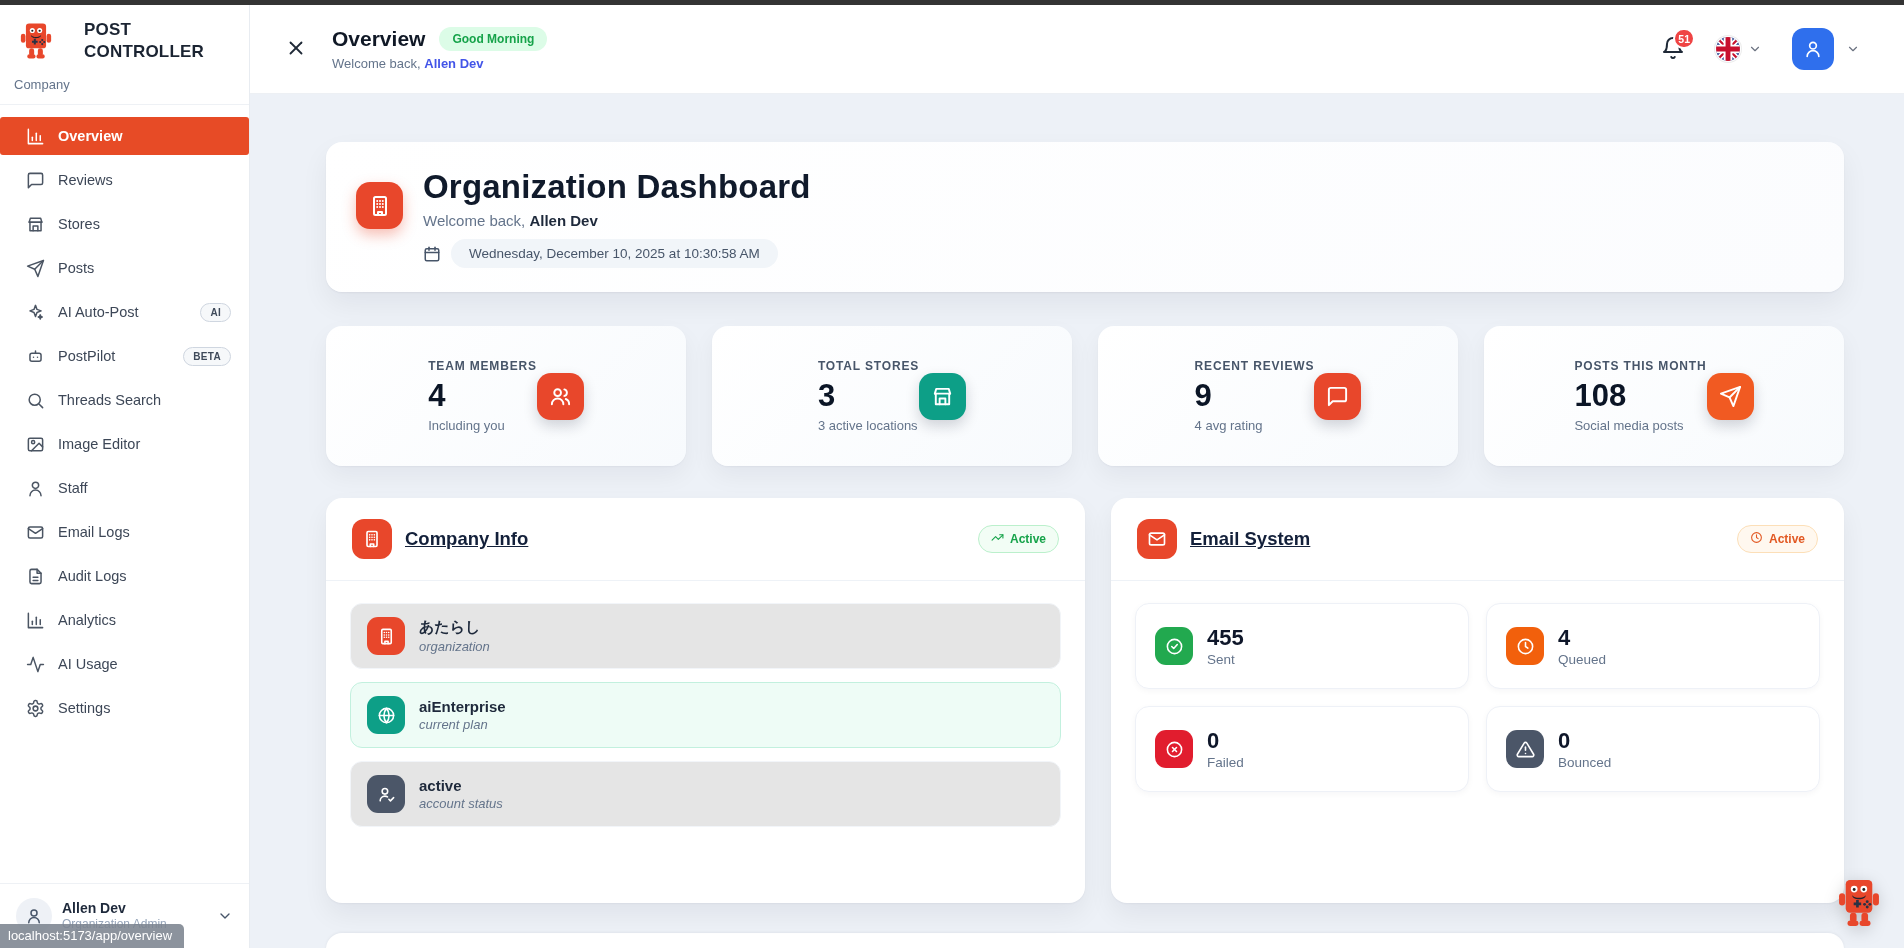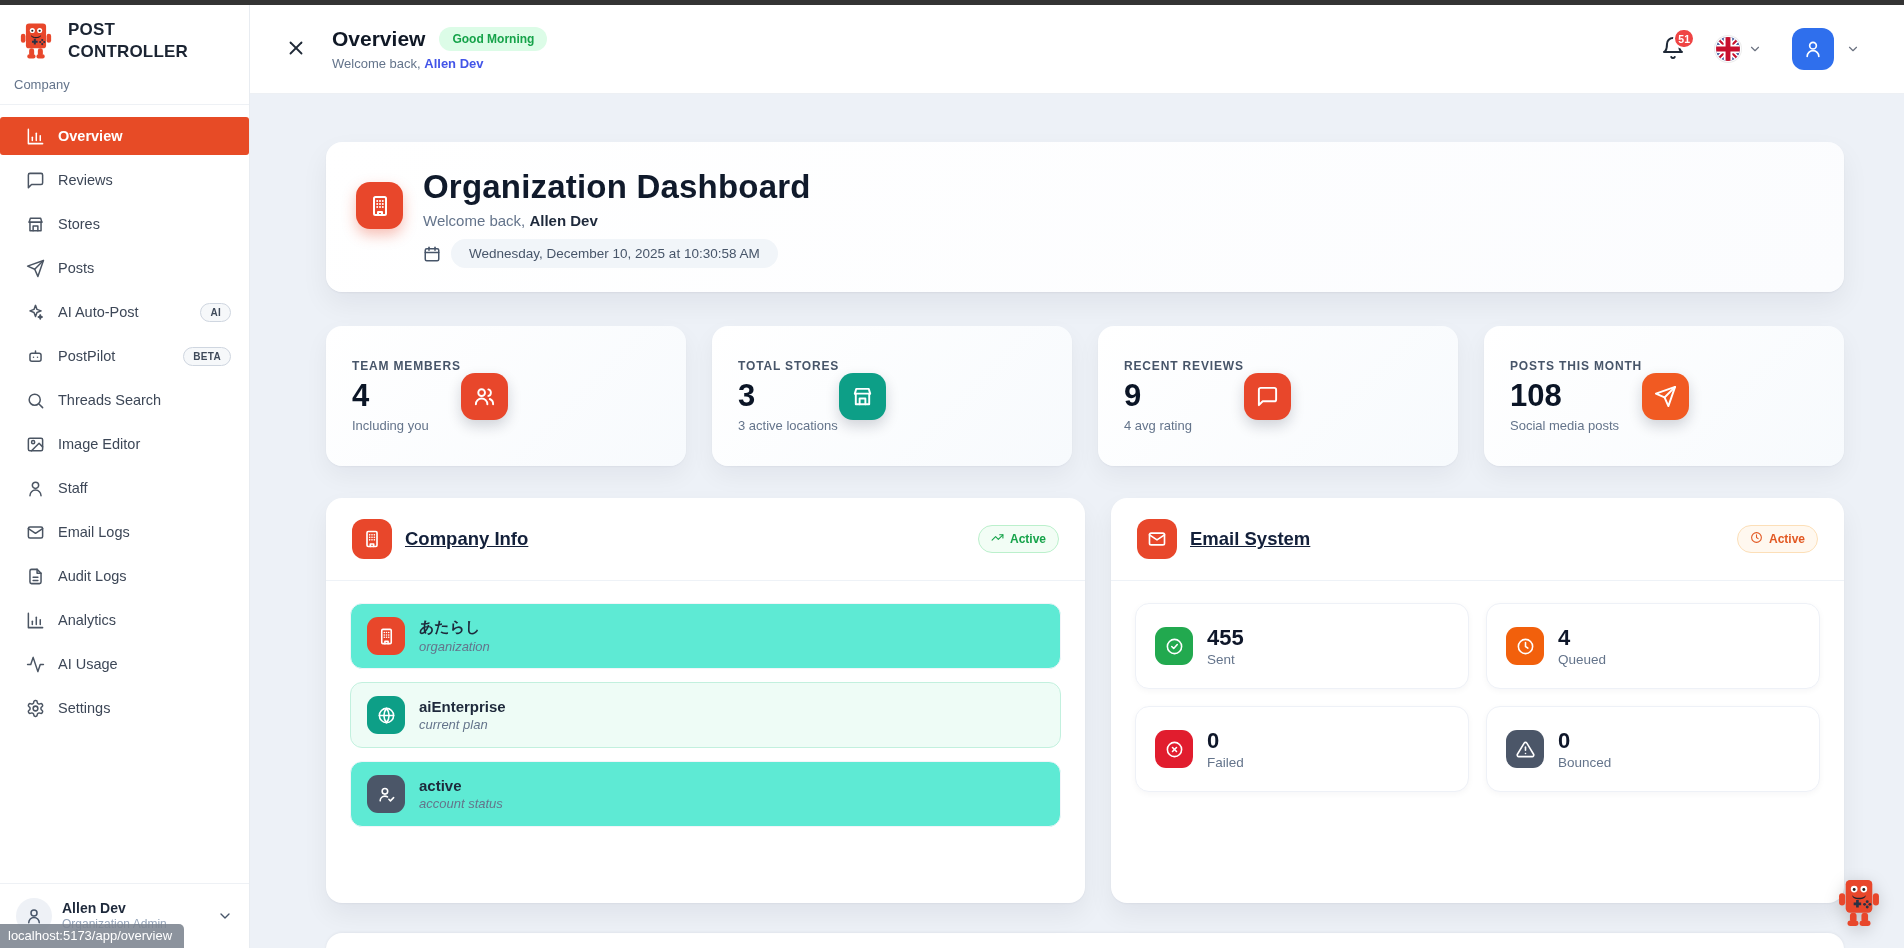--- a/index.html
+++ b/index.html
@@ -5,21 +5,21 @@
   * { margin:0; padding:0; box-sizing:border-box; }
   html,body { width:1904px; height:948px; overflow:hidden; }
   body { font-family:"Liberation Sans","DejaVu Sans",sans-serif; background:#edf1f7; color:#1e293b; position:relative; }
 
   .top-strip { position:absolute; top:0; left:0; width:1904px; height:5px; background:#343434; z-index:60; }
 
   .app { display:flex; width:1904px; height:948px; padding-top:5px; }
 
   
   .sidebar { width:250px; background:#ffffff; border-right:1px solid #e8ecf1; display:flex; flex-direction:column; position:relative; z-index:5; }
-  .logo-row { display:flex; align-items:center; gap:10px; padding:14px 14px 6px 14px; cursor:pointer; }
+  .logo-row { display:flex; align-items:center; gap:26px; padding:14px 14px 6px 14px; cursor:pointer; }
   .logo-mark { width:44px; height:44px; flex:0 0 auto; }
   .logo-mark svg { width:100%; height:100%; }
   .logo-text { font-size:17px; font-weight:800; color:#1b2432; line-height:1.3; letter-spacing:.2px; display:flex; flex-direction:column; }
   .side-section { font-size:13px; color:#64748b; padding:8px 14px 12px 14px; border-bottom:1px solid #eef1f5; }
   .nav { flex:1 1 auto; padding:12px 0 0 0; overflow:hidden; }
   .nav-item { display:flex; align-items:center; gap:13px; height:38px; margin-bottom:6px; padding:0 18px 0 26px; color:#3d4757; font-size:14.5px; font-weight:500; text-decoration:none; cursor:pointer; }
   .nav-item .nav-icon { width:19px; height:19px; color:#4b5563; flex:0 0 auto; }
   .nav-item .nav-icon svg { width:100%; height:100%; stroke-width:1.9; }
   .nav-item.active { background:#e74b26; color:#ffffff; font-weight:700; border-radius:3px; }
   .nav-item.active .nav-icon { color:#ffffff; }
@@ -67,41 +67,41 @@
   .hero-title { font-size:33px; font-weight:800; color:#101a2b; letter-spacing:.2px; }
   .hero-sub { font-size:15px; color:#64748b; }
   .hero-sub b { color:#1e293b; }
   .hero-date { display:flex; align-items:center; gap:10px; margin-top:4px; }
   .cal-icon { width:18px; height:18px; color:#475569; }
   .cal-icon svg { width:100%; height:100%; }
   .date-pill { background:#f1f5f9; border-radius:999px; font-size:13.5px; color:#475569; padding:7px 18px; }
 
   
   .stats { display:grid; grid-template-columns:repeat(4,1fr); gap:26px; margin-top:34px; }
-  .stat-card { background:linear-gradient(135deg,#ffffff,#f7fafd); border-radius:16px; box-shadow:0 1px 2px rgba(15,23,42,.04), 0 10px 24px rgba(15,23,42,.05); padding:24px 26px; display:flex; align-items:center; justify-content:flex-start; height:140px; }
+  .stat-card { background:linear-gradient(135deg,#ffffff,#f7fafd); border-radius:16px; box-shadow:0 1px 2px rgba(15,23,42,.04), 0 10px 24px rgba(15,23,42,.05); padding:24px 26px; display:flex; align-items:center; justify-content:center; height:140px; }
   .stat-info { display:flex; flex-direction:column; gap:7px; }
   .stat-label { font-size:12px; font-weight:700; color:#475569; letter-spacing:.07em; }
   .stat-value { font-size:31px; font-weight:800; color:#0b1526; line-height:1; }
   .stat-sub { font-size:13px; color:#64748b; }
   .stat-icon { width:47px; height:47px; border-radius:14px; color:#fff; display:flex; align-items:center; justify-content:center; box-shadow:0 6px 14px rgba(15,23,42,.18); }
   .stat-icon svg { width:23px; height:23px; }
 
   
   .cols { display:grid; grid-template-columns:759px 1fr; gap:26px; margin-top:32px; }
   .card { background:#ffffff; border-radius:16px; box-shadow:0 1px 2px rgba(15,23,42,.04), 0 12px 26px rgba(15,23,42,.06); height:405px; overflow:hidden; }
   .card-head { display:flex; align-items:center; gap:13px; padding:21px 26px; border-bottom:1px solid #eef2f7; }
   .card-head-icon { width:40px; height:40px; border-radius:12px; background:#e8472b; color:#fff; display:flex; align-items:center; justify-content:center; }
   .card-head-icon svg { width:20px; height:20px; }
   .card-title { font-size:18.5px; font-weight:800; color:#13203a;text-decoration:underline; }
   .pill { margin-left:auto; display:flex; align-items:center; gap:6px; font-size:12px; font-weight:600; border-radius:999px; padding:5px 12px; }
   .pill svg { width:13px; height:13px; }
   .pill.green { background:#f2fdf5; border:1px solid #bbf0cc; color:#16a34a; }
   .pill.orange { background:#fff8ef; border:1px solid #fcdfb8; color:#e25822; }
   .card-body { padding:22px 24px; }
-  .info-row { display:flex; align-items:center; gap:14px; background:#5eead4; border:1px solid #f2f5f9; border-radius:12px; padding:13px 16px; margin-bottom:13px; }
+  .info-row { display:flex; align-items:center; gap:14px; background:#e5e5e5; border:1px solid #f2f5f9; border-radius:12px; padding:13px 16px; margin-bottom:13px; }
   .info-row.highlight { background:#eefcf6; border-color:#c2f0de; }
   .row-icon { width:38px; height:38px; border-radius:11px; color:#fff; display:flex; align-items:center; justify-content:center; flex:0 0 auto; }
   .row-icon svg { width:19px; height:19px; }
   .row-text { display:flex; flex-direction:column; gap:2px; }
   .row-title { font-size:15px; font-weight:700; color:#1e293b; }
   .row-sub { font-size:13px; color:#64748b;font-style:italic; }
   .email-grid { display:grid; grid-template-columns:1fr 1fr; gap:17px; }
   .email-box { background:#ffffff; border:1px solid #eef1f7; border-radius:14px; box-shadow:0 2px 6px rgba(15,23,42,.04); padding:17px 19px; display:flex; align-items:center; gap:14px; height:86px; }
   .email-num { font-size:22px; font-weight:800; color:#0f172a; line-height:1.15; }
   .email-label { font-size:13.5px; color:#64748b; }

